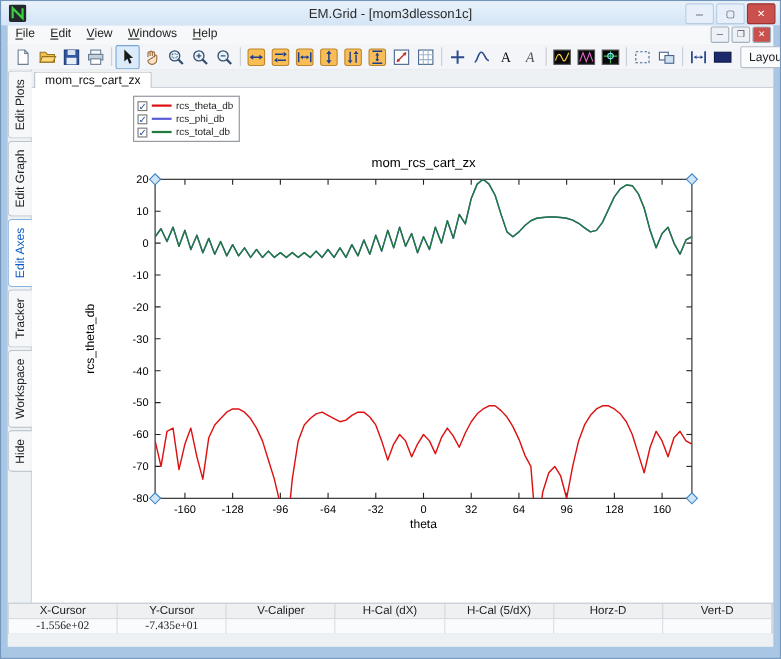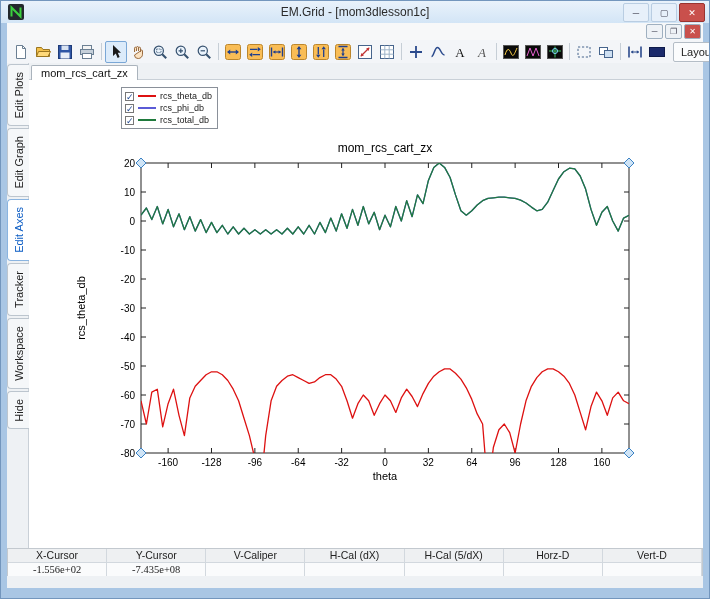--- a/index.html
+++ b/index.html
@@ -79,20 +79,27 @@
     </svg>
     <div class="title">EM.Grid - [mom3dlesson1c]</div>
     <div class="tbtns">
         <div class="wbtn">─</div>
         <div class="wbtn">▢</div>
         <div class="wbtn close">✕</div>
       </div>
   </div>
 
   <div class="menubar">
+    <div class="tb-icons" style="display:flex">
+        <div class="menu-item"><u>F</u>ile</div>
+        <div class="menu-item"><u>E</u>dit</div>
+        <div class="menu-item"><u>V</u>iew</div>
+        <div class="menu-item"><u>W</u>indows</div>
+        <div class="menu-item"><u>H</u>elp</div>
+      </div>
     <div class="mdi">
         <div class="wbtn">─</div>
         <div class="wbtn">❐</div>
         <div class="wbtn close">✕</div>
       </div>
   </div>
 
   <div class="toolbar">
     <div class="tb-icons">
         <div class="tbi">
@@ -421,21 +428,21 @@
         <div class="scell">X-Cursor</div>
         <div class="scell">Y-Cursor</div>
         <div class="scell">V-Caliper</div>
         <div class="scell">H-Cal (dX)</div>
         <div class="scell">H-Cal (5/dX)</div>
         <div class="scell">Horz-D</div>
         <div class="scell">Vert-D</div>
       </div>
     <div class="srow val">
         <div class="scell">-1.556e+02</div>
-        <div class="scell">-7.435e+08</div>
+        <div class="scell">-7.435e+01</div>
         <div class="scell"></div>
         <div class="scell"></div>
         <div class="scell"></div>
         <div class="scell"></div>
         <div class="scell"></div>
       </div>
   </div>
   <div class="bstrip"></div>
 
 </div>

